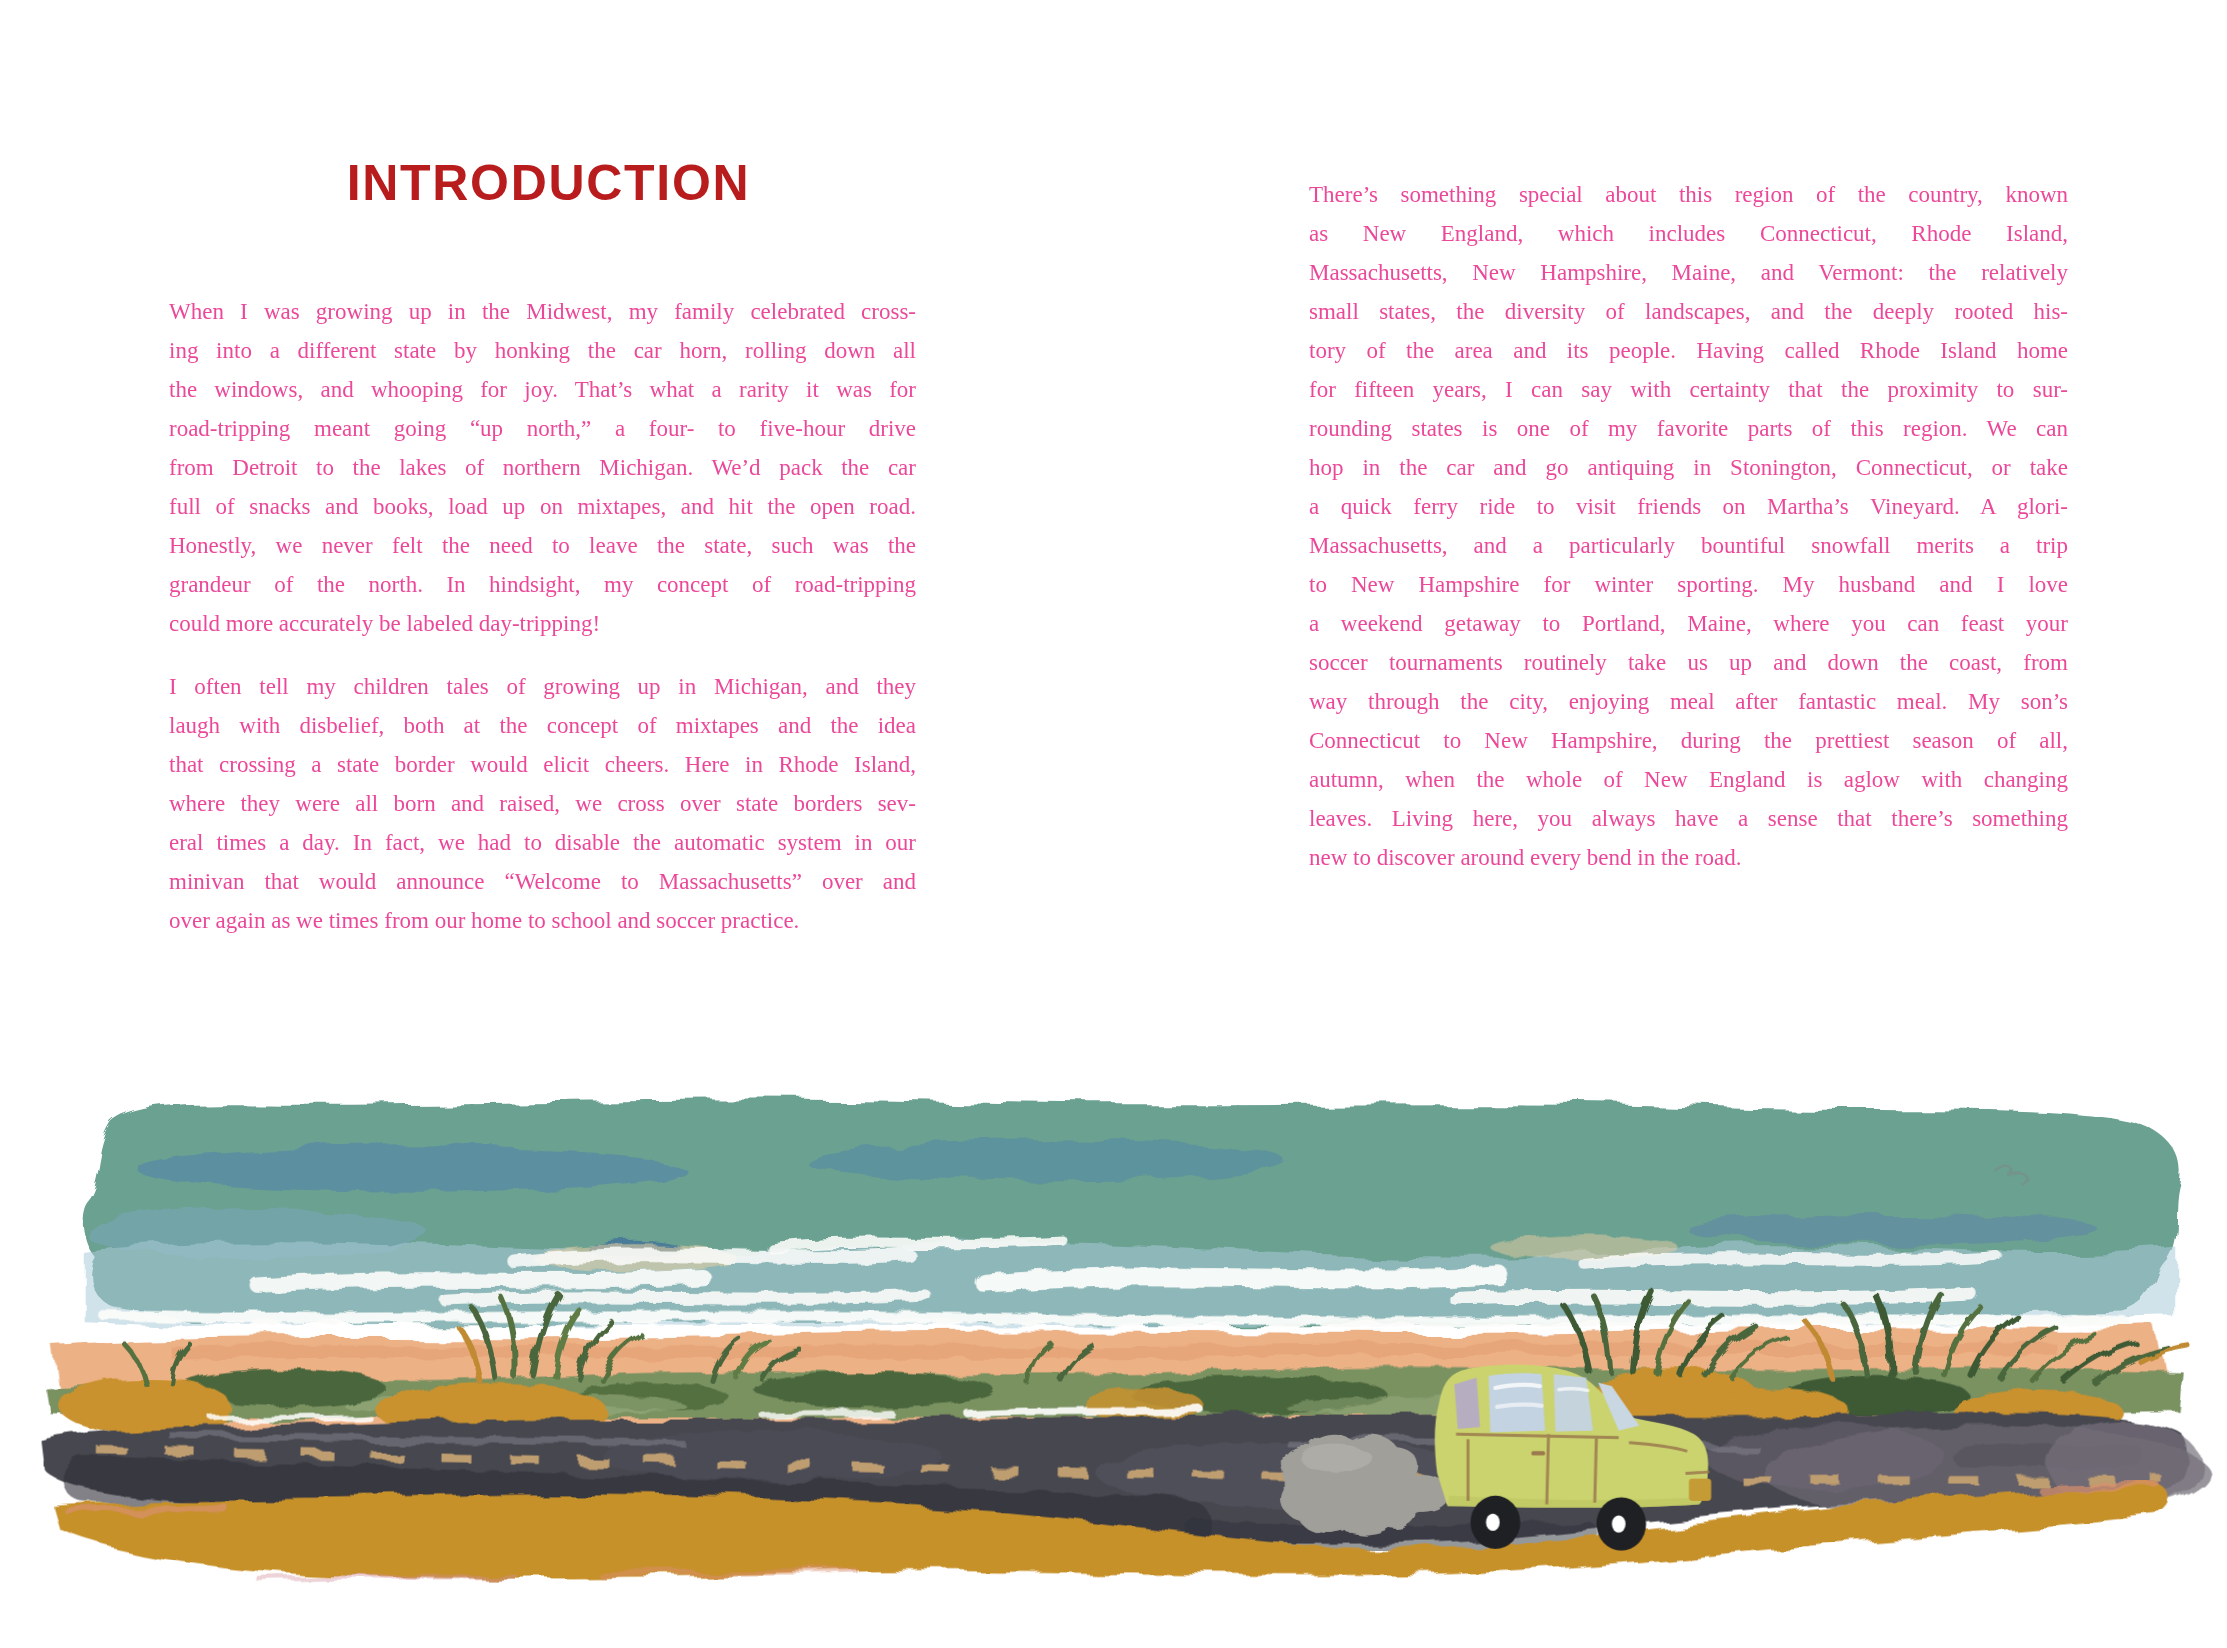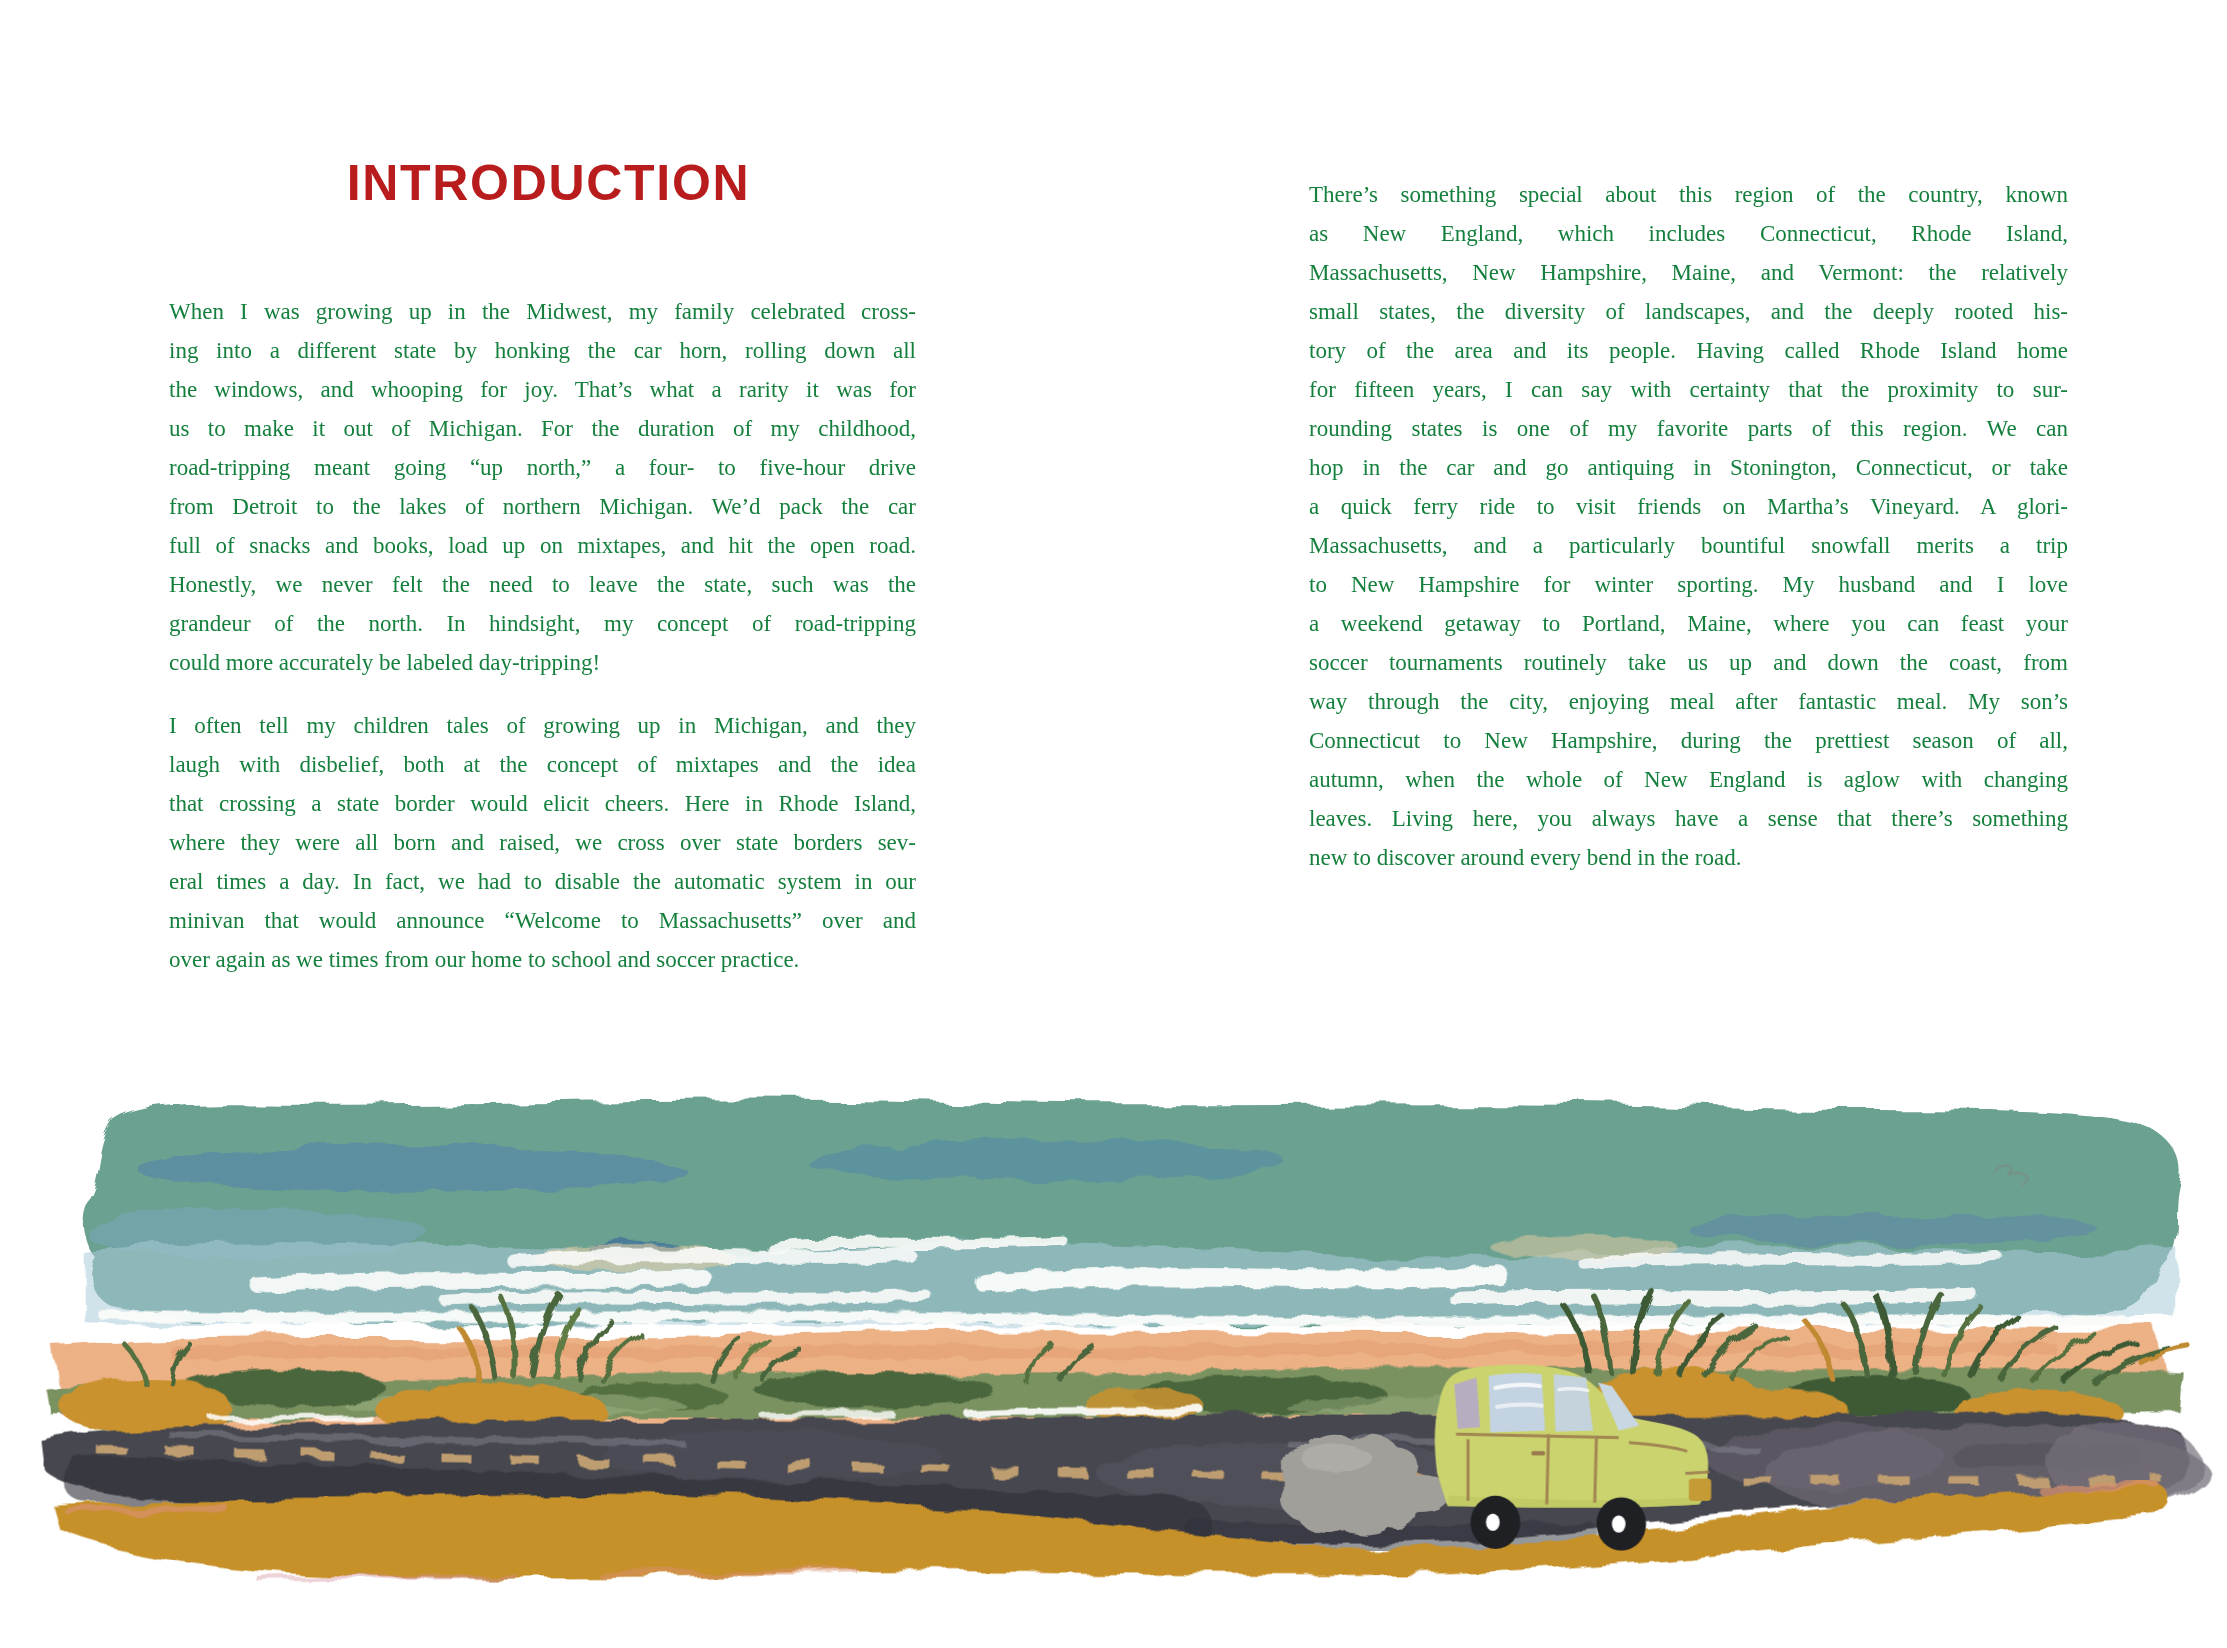--- a/index.html
+++ b/index.html
@@ -8,21 +8,21 @@
     background:#ffffff;
     font-family:"Liberation Serif","DejaVu Serif",serif;
   }
   h1.chapter-title{
     position:absolute;left:175px;top:158px;width:747px;margin:0;
     font-family:"Liberation Sans","DejaVu Sans",sans-serif;
     font-weight:700;font-size:50px;line-height:50px;letter-spacing:1.7px;
     text-align:center;color:#b91c1c;
   }
   .col{
-    position:absolute;color:#15803d;font-size:23px;
+    position:absolute;color:#ec4899;font-size:23px;
   }
   .col-left{left:169px;top:292px;width:747px;}
   .col-right{left:1309px;top:175px;width:759px;}
   .para + .para{margin-top:24px;}
   .line{
     line-height:39px;
     text-align:justify;
     text-align-last:justify;
   }
   .line.is-last{text-align-last:left;}
@@ -34,21 +34,20 @@
 
 <main>
 
   <h1 class="chapter-title">INTRODUCTION</h1>
 
   <section class="col col-left">
     <div class="para">
         <div class="line">When I was growing up in the Midwest, my family celebrated cross-</div>
         <div class="line">ing into a different state by honking the car horn, rolling down all</div>
         <div class="line">the windows, and whooping for joy. That’s what a rarity it was for</div>
-        <div class="line">us to make it out of Michigan. For the duration of my childhood,</div>
         <div class="line">road-tripping meant going “up north,” a four- to five-hour drive</div>
         <div class="line">from Detroit to the lakes of northern Michigan. We’d pack the car</div>
         <div class="line">full of snacks and books, load up on mixtapes, and hit the open road.</div>
         <div class="line">Honestly, we never felt the need to leave the state, such was the</div>
         <div class="line">grandeur of the north. In hindsight, my concept of road-tripping</div>
         <div class="line is-last">could more accurately be labeled day-tripping!</div>
       </div>
     <div class="para">
         <div class="line">I often tell my children tales of growing up in Michigan, and they</div>
         <div class="line">laugh with disbelief, both at the concept of mixtapes and the idea</div>

